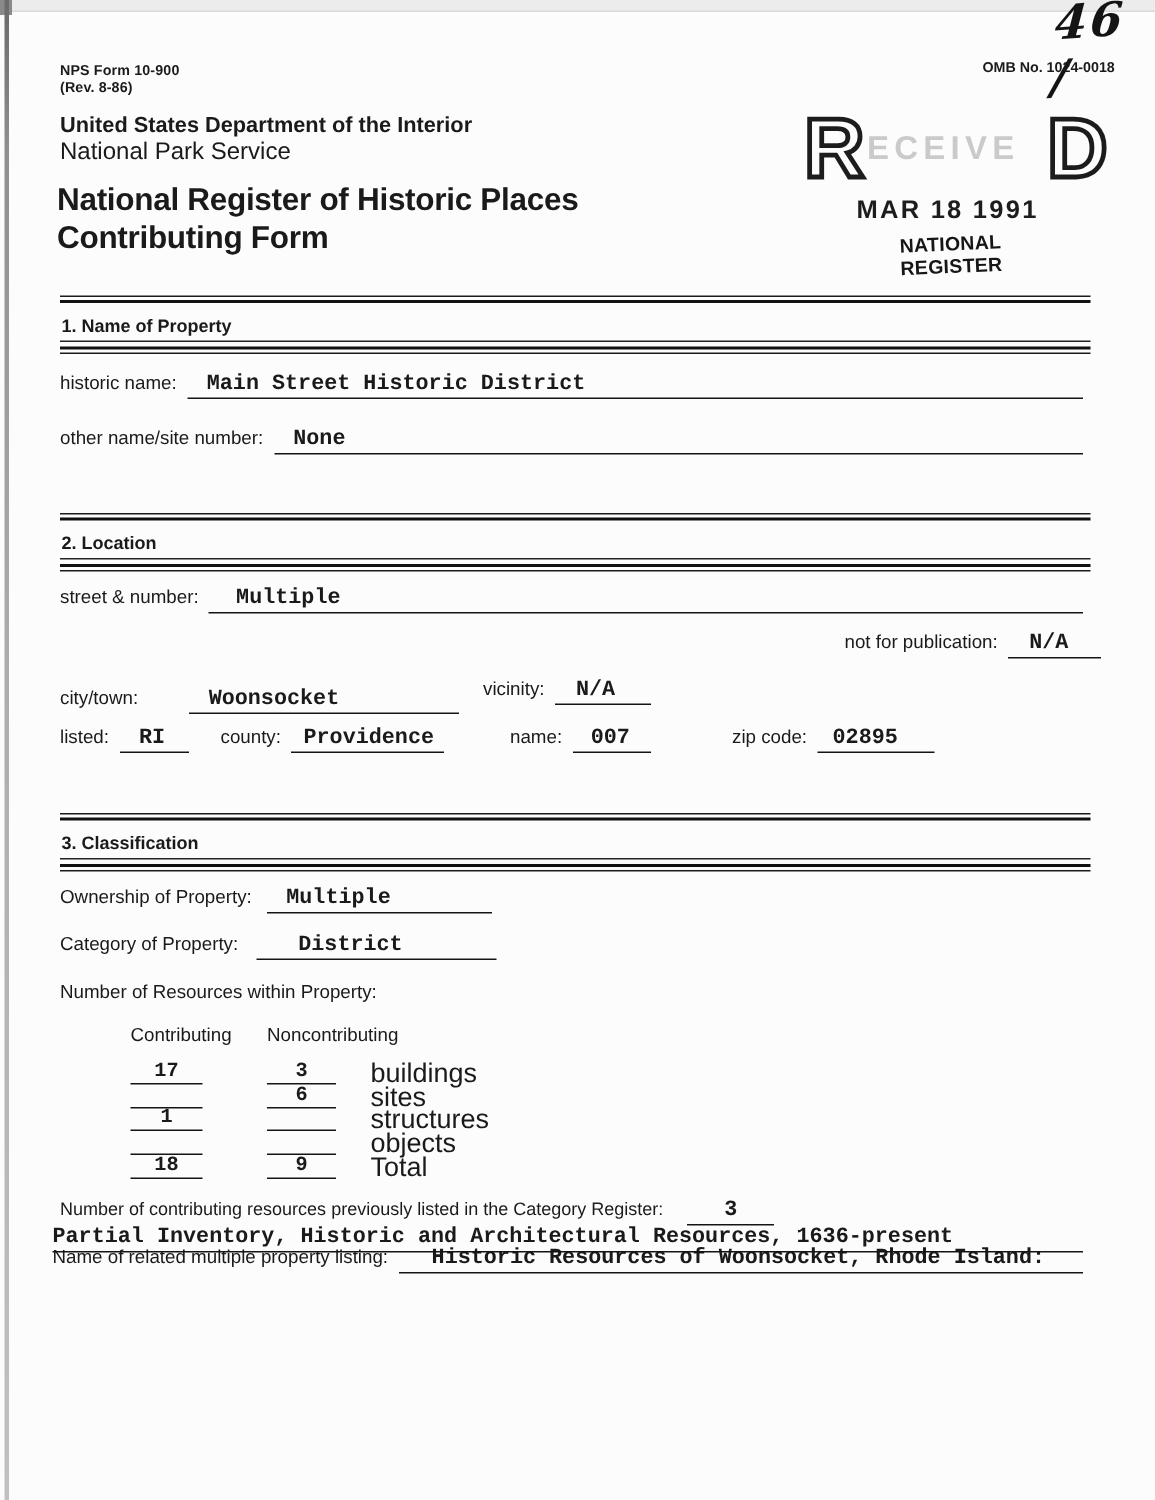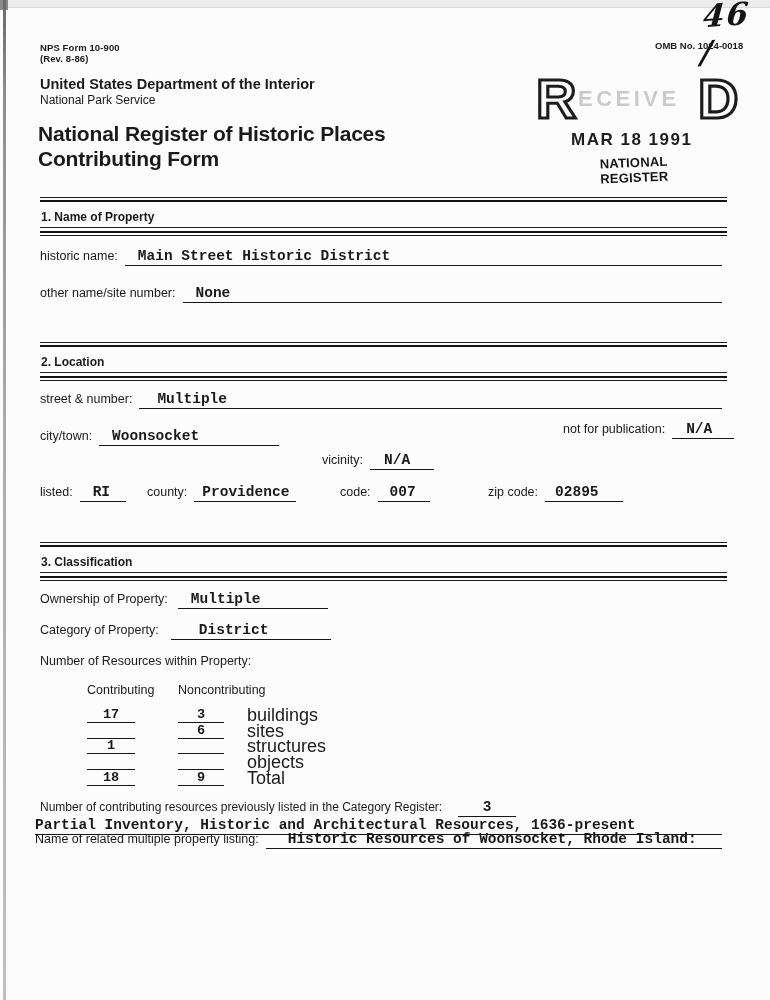--- a/index.html
+++ b/index.html
@@ -14,21 +14,21 @@
   
   .top-strip{left:0;top:0;width:770px;height:7px;background:#ececec;border-bottom:1px solid #d9d9d9;}
   .left-strip{left:3px;top:0;width:3px;height:1000px;
     background:linear-gradient(#6a6a6a,#8f8f8f 10%,#adadad 45%,#c0c0c0 100%);}
   .corner{left:0;top:0;width:8px;height:10px;background:#8a8a8a;}
 
   
   .nps-small{font-size:9.5px;font-weight:bold;letter-spacing:.1px;}
   .omb{font-size:9.5px;font-weight:bold;}
   .agency1{font-size:14.5px;font-weight:bold;}
-  .agency2{font-size:12px;}
+  .agency2{font-size:16px;}
   .big-title{font-size:21px;font-weight:bold;line-height:24.5px;letter-spacing:-.2px;}
   .handwrite{font-family:"DejaVu Serif",serif;font-style:italic;font-size:31px;font-weight:bold;
     transform:rotate(-4deg) skewX(-8deg);letter-spacing:2px;color:#141414;}
 
   
   .stamp-date{font-size:17px;font-weight:600;letter-spacing:1.5px;color:#1d1d1d;white-space:pre;}
   .nat-reg{width:92px;text-align:center;font-weight:bold;font-size:13px;line-height:14.5px;
     letter-spacing:.2px;transform:rotate(-2.5deg);color:#161616;}
 
   
@@ -130,21 +130,21 @@
   </span>
 </div>
 
 <div class="frow" style="left:563px;top:421px;">
   <span class="lbl">not for publication:</span>
   <span class="fill" style="width:62px;">
     <span class="mono" style="padding-left:14px;">N/A</span>
   </span>
 </div>
 
-<div class="frow" style="left:40px;top:428px;">
+<div class="frow" style="left:40px;top:458px;gap:27px;">
   <span class="lbl">city/town:</span>
   <span class="fill" style="width:180px;">
     <span class="mono" style="padding-left:13px;">Woonsocket</span>
   </span>
 </div>
 <div class="frow" style="left:322px;top:452px;">
   <span class="lbl">vicinity:</span>
   <span class="fill" style="width:64px;">
     <span class="mono" style="padding-left:14px;">N/A</span>
   </span>
@@ -156,21 +156,21 @@
     <span class="mono" style="padding-left:13px;">RI</span>
   </span>
 </div>
 <div class="frow" style="left:147px;top:484px;">
   <span class="lbl">county:</span>
   <span class="fill" style="width:102px;">
     <span class="mono" style="padding-left:8px;">Providence</span>
   </span>
 </div>
 <div class="frow" style="left:340px;top:484px;">
-  <span class="lbl">code:</span>
+  <span class="lbl">name:</span>
   <span class="fill" style="width:52px;">
     <span class="mono" style="padding-left:12px;">007</span>
   </span>
 </div>
 <div class="frow" style="left:488px;top:484px;">
   <span class="lbl">zip code:</span>
   <span class="fill" style="width:78px;">
     <span class="mono" style="padding-left:10px;">02895</span>
   </span>
 </div>

